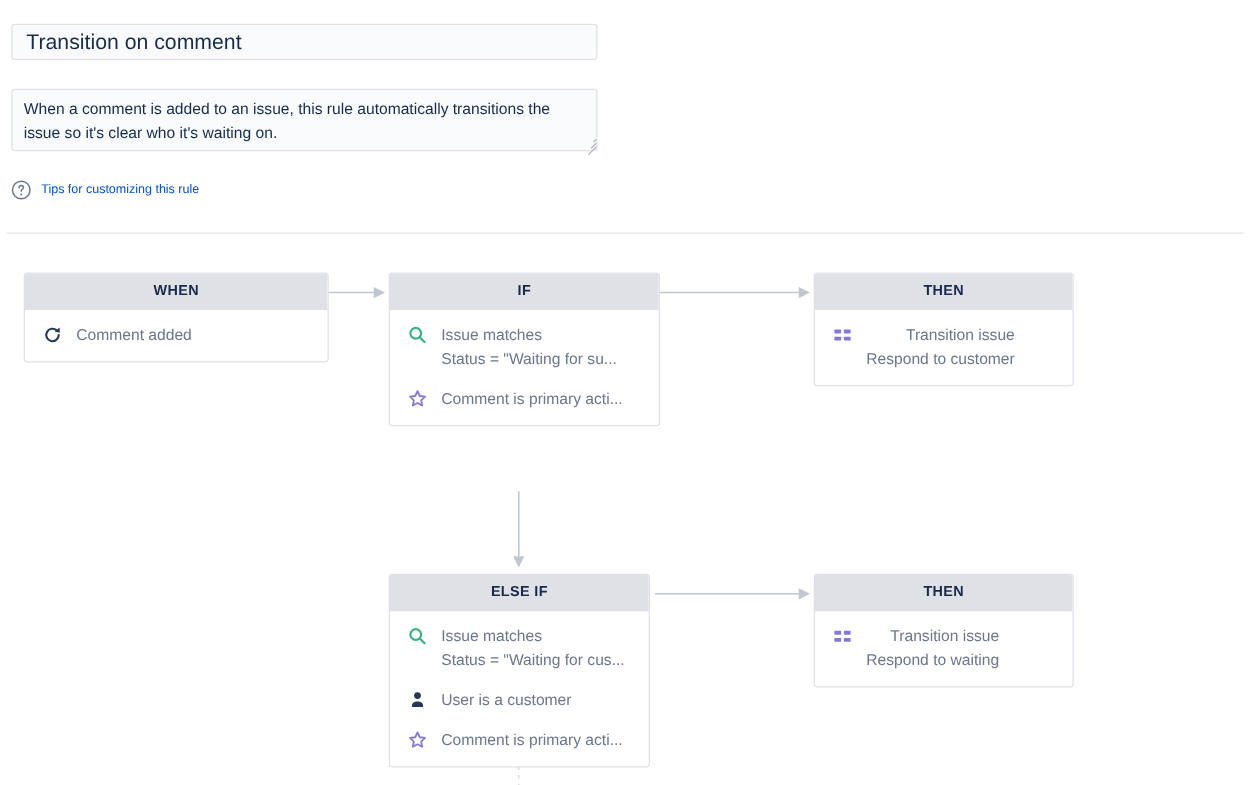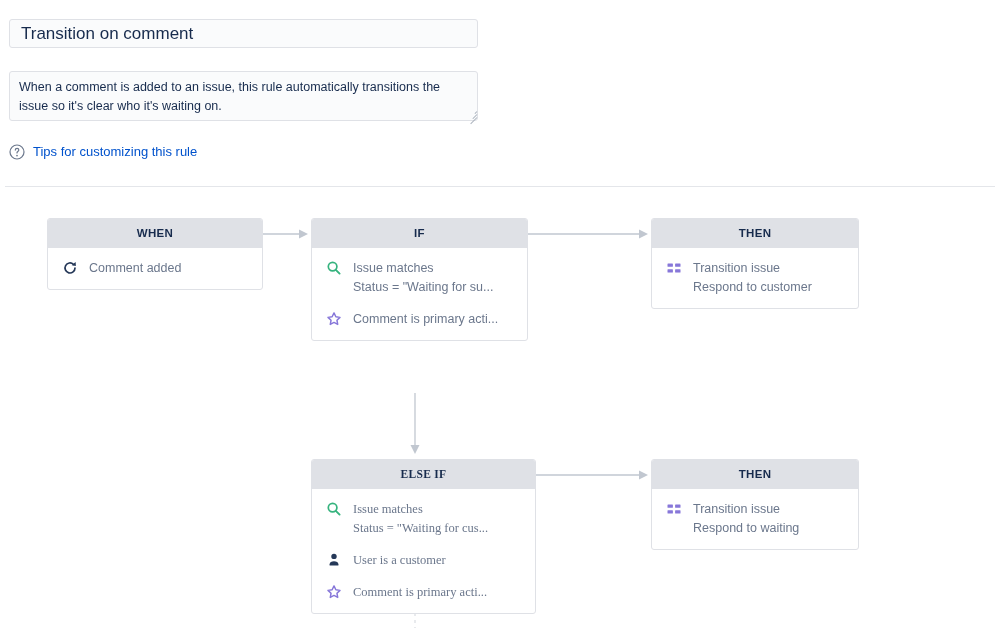--- a/index.html
+++ b/index.html
@@ -81,21 +81,21 @@
     display: flex;
     align-items: center;
     gap: 8px;
   }
   .help-icon {
     width: 16px;
     height: 16px;
     display: block;
   }
   .tips-link {
-    font-size: 13px;
+    font-size: 10px;
     color: #0052cc;
     text-decoration: none;
     cursor: pointer;
     line-height: 16px;
   }
 
   .divider {
     position: absolute;
     left: 5px;
     top: 186px;
@@ -126,21 +126,21 @@
   }
   .card-body {
     padding: 11px 0 11px 0;
   }
   .card-row {
     display: flex;
     align-items: flex-start;
     padding: 0 14px 0 14px;
     margin-bottom: 13px;
   }
-  .card-row:last-child { margin-bottom: 0; }
+  .card-row:last-child { margin-bottom: 0; text-align: right; }
   .row-icon {
     width: 16px;
     height: 16px;
     flex: 0 0 16px;
     margin-top: 1px;
     margin-right: 11px;
     display: block;
   }
   .row-text {
     font-size: 12.5px;
@@ -197,21 +197,21 @@
 
 <svg class="conn" style="left:524px;top:465px;" width="125" height="20">
   <line x1="0" y1="10" x2="115" y2="10" stroke="#c1c7d0" stroke-width="1.3"></line>
   <polygon points="115,5.5 124,10 115,14.5" fill="#c1c7d0"></polygon>
 </svg>
 
 <svg class="conn" style="left:405px;top:606px;" width="20" height="22">
   <line x1="10" y1="0" x2="10" y2="22" stroke="#dcdfe4" stroke-width="1.3" stroke-dasharray="3 4"></line>
 </svg>
 
-<div class="card" style="left:19px;top:218px;width:216px;margin-left:28px;">
+<div class="card" style="left:19px;top:218px;width:244px;">
   <div class="card-header">WHEN</div>
   <div class="card-body">
     <div class="card-row">
       <svg class="row-icon" viewBox="0 0 16 16">
         <path d="M13 8a5 5 0 1 1-1.6-3.7" fill="none" stroke="#253858" stroke-width="1.7" stroke-linecap="round"></path>
         <polygon points="13.6,1.9 13.9,6.1 9.7,5.2" fill="#253858"></polygon>
       </svg>
       <div class="row-text">
         <span>Comment added</span>
       </div>
@@ -259,21 +259,21 @@
         <rect x="9.1" y="9.3" width="5.4" height="3.1" rx=".5" fill="#8777d9"></rect>
       </svg>
       <div class="row-text">
         <span>Transition issue</span>
         <span class="sub">Respond to customer</span>
       </div>
     </div>
   </div>
 </div>
 
-<div class="card" style="left:311px;top:459px;width:225px;font-family:Liberation Serif, serif;">
+<div class="card" style="left:311px;top:459px;width:209px;">
   <div class="card-header">ELSE IF</div>
   <div class="card-body">
 
     <div class="card-row">
       <svg class="row-icon" viewBox="0 0 16 16">
         <circle cx="6.6" cy="6.6" r="4.3" fill="none" stroke="#36b37e" stroke-width="1.7"></circle>
         <line x1="9.8" y1="9.8" x2="13.6" y2="13.6" stroke="#36b37e" stroke-width="1.9" stroke-linecap="round"></line>
       </svg>
       <div class="row-text">
         <span>Issue matches</span>

